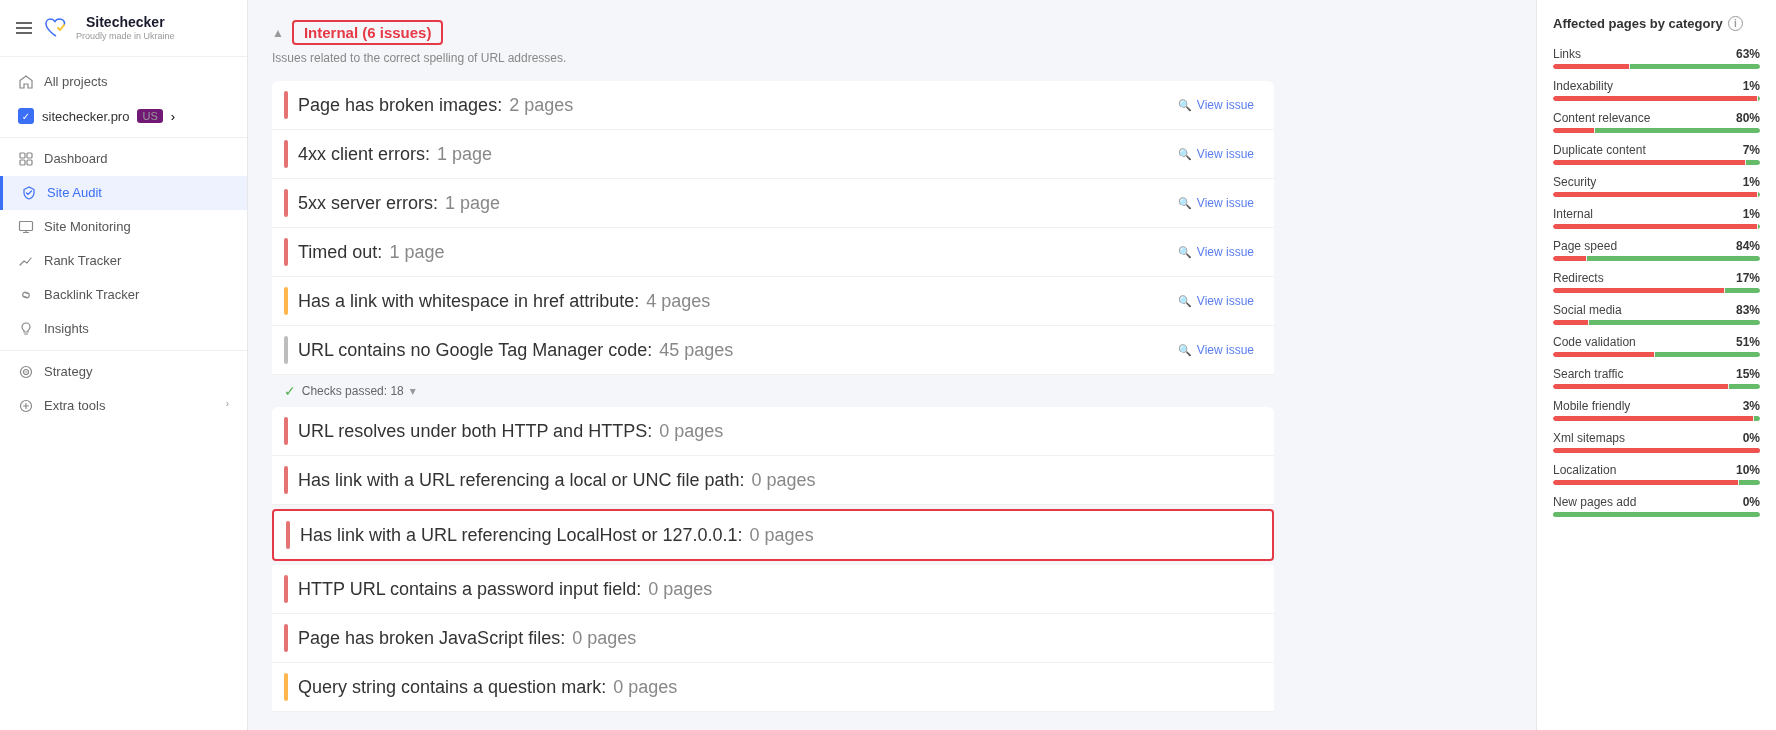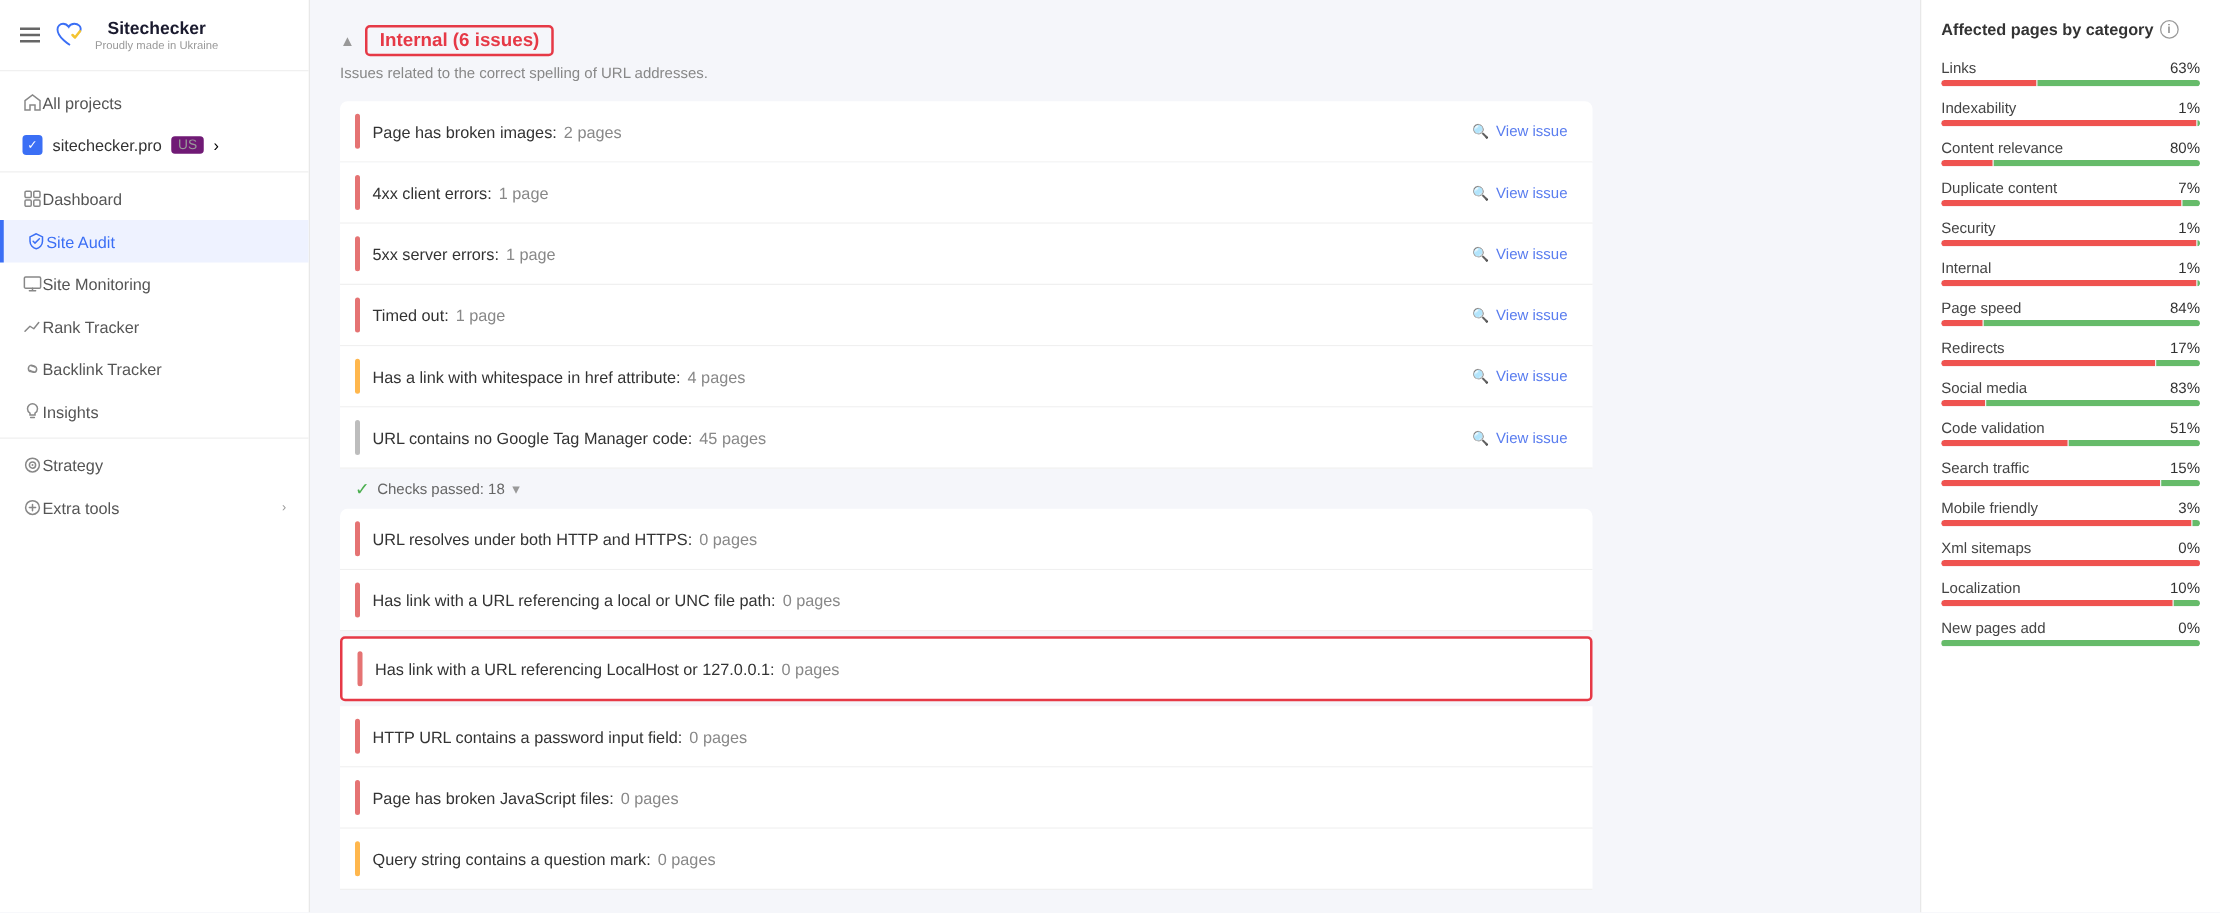--- a/index.html
+++ b/index.html
@@ -9,21 +9,21 @@
     .sidebar { width: 248px; min-width: 248px; background: #fff; border-right: 1px solid #e8e8e8; display: flex; flex-direction: column; height: 100%; overflow-y: auto; }
     .sidebar-header { padding: 14px 16px; display: flex; align-items: center; gap: 10px; border-bottom: 1px solid #f0f0f0; }
     .hamburger-icon { display: flex; flex-direction: column; gap: 3px; cursor: pointer; }
     .hamburger-icon span { display: block; width: 16px; height: 2px; background: #666; }
     .logo-area { display: flex; align-items: center; gap: 6px; text-align: center; }
     .logo-heart { width: 28px; height: 28px; }
     .logo-text { font-weight: 700; font-size: 14px; color: #1a1a2e; line-height: 1.1; }
     .logo-sub { font-size: 9px; color: #999; font-weight: 400; }
 
     .nav-section { padding: 8px 0; }
-    .nav-item { display: flex; align-items: center; padding: 9px 18px; cursor: pointer; color: #555; font-size: 13px; border-radius: 0; transition: background 0.15s; }
+    .nav-item { display: flex; align-items: flex-start; gap: 10px; padding: 9px 18px; cursor: pointer; color: #555; font-size: 13px; border-radius: 0; transition: background 0.15s; }
     .nav-item.active { color: #3b6ff5; background: #eef2ff; border-left: 3px solid #3b6ff5; }
     .nav-item .nav-icon { width: 16px; height: 16px; display: flex; align-items: center; justify-content: center; color: inherit; flex-shrink: 0; }
     .nav-item .nav-label { flex: 1; }
     .nav-item .nav-arrow { font-size: 10px; color: #999; }
     .nav-divider { border: none; border-top: 1px solid #f0f0f0; margin: 4px 0; }
     .site-item { display: flex; align-items: center; gap: 8px; padding: 9px 18px; cursor: pointer; }
     .site-checkbox { width: 16px; height: 16px; background: #3b6ff5; border-radius: 3px; display: flex; align-items: center; justify-content: center; flex-shrink: 0; }
     .site-checkbox::after { content: '✓'; color: white; font-size: 10px; }
     .site-name { font-size: 13px; color: #333; font-weight: 500; }
     .site-badge { font-size: 11px; color: #999; background: #701a75; padding: 1px 5px; border-radius: 3px; }
@@ -38,42 +38,42 @@
     .section-title { font-size: 15px; font-weight: 600; color: #e63946; border: 2px solid #e63946; padding: 2px 10px; border-radius: 4px; }
     .section-subtitle { font-size: 12px; color: #888; margin-bottom: 16px; }
 
     
     .issue-row { display: flex; align-items: center; gap: 10px; padding: 10px 12px; background: #fff; border-bottom: 1px solid #f0f0f0; }
     .issue-row:first-child { border-radius: 6px 6px 0 0; }
     .issue-indicator { width: 4px; height: 28px; border-radius: 2px; flex-shrink: 0; }
     .indicator-red { background: #e57373; }
     .indicator-orange { background: #ffb74d; }
     .indicator-gray { background: #bdbdbd; }
-    .issue-text { flex: 1; font-size: 13px; color: #333; }
+    .issue-text { flex: 1; font-size: 18px; color: #333; }
     .issue-text .issue-name { font-weight: 500; }
     .issue-text .issue-count { color: #888; margin-left: 2px; }
     .view-issue-btn { display: flex; align-items: center; gap: 5px; font-size: 12px; color: #5a7def; background: none; border: none; cursor: pointer; padding: 4px 8px; white-space: nowrap; }
     .view-icon { font-size: 11px; }
 
     
     .issue-row.highlighted { border: 2px solid #e63946; border-radius: 4px; margin: 4px 0; }
 
     
     .checks-passed { display: flex; align-items: center; gap: 6px; padding: 8px 12px; font-size: 12px; color: #666; }
     .check-icon { color: #4caf50; font-size: 14px; }
 
     
     .right-panel { width: 240px; min-width: 240px; background: #fff; border-left: 1px solid #e8e8e8; padding: 16px; overflow-y: auto; height: 100%; }
     .panel-title { font-size: 13px; font-weight: 600; color: #333; margin-bottom: 16px; display: flex; align-items: center; gap: 5px; text-align: right; }
     .info-icon { width: 15px; height: 15px; border-radius: 50%; border: 1px solid #999; display: inline-flex; align-items: center; justify-content: center; font-size: 10px; color: #999; cursor: pointer; }
 
     .category-item { margin-bottom: 10px; }
     .category-header { display: flex; justify-content: space-between; align-items: center; margin-bottom: 3px; }
     .category-name { font-size: 12px; color: #444; }
-    .category-pct { font-size: 12px; color: #333; font-weight: 400; }
+    .category-pct { font-size: 12px; color: #333; font-weight: 700; }
     .bar-track { height: 5px; background: #f0f0f0; border-radius: 3px; overflow: hidden; display: flex; gap: 1px; }
     .bar-red { height: 100%; background: #ef5350; border-radius: 3px 0 0 3px; }
     .bar-green { height: 100%; background: #66bb6a; border-radius: 0 3px 3px 0; }
   </style>
 </head>
 <body>
 
 <div class="sidebar">
   <div class="sidebar-header">
     <div class="hamburger-icon">

